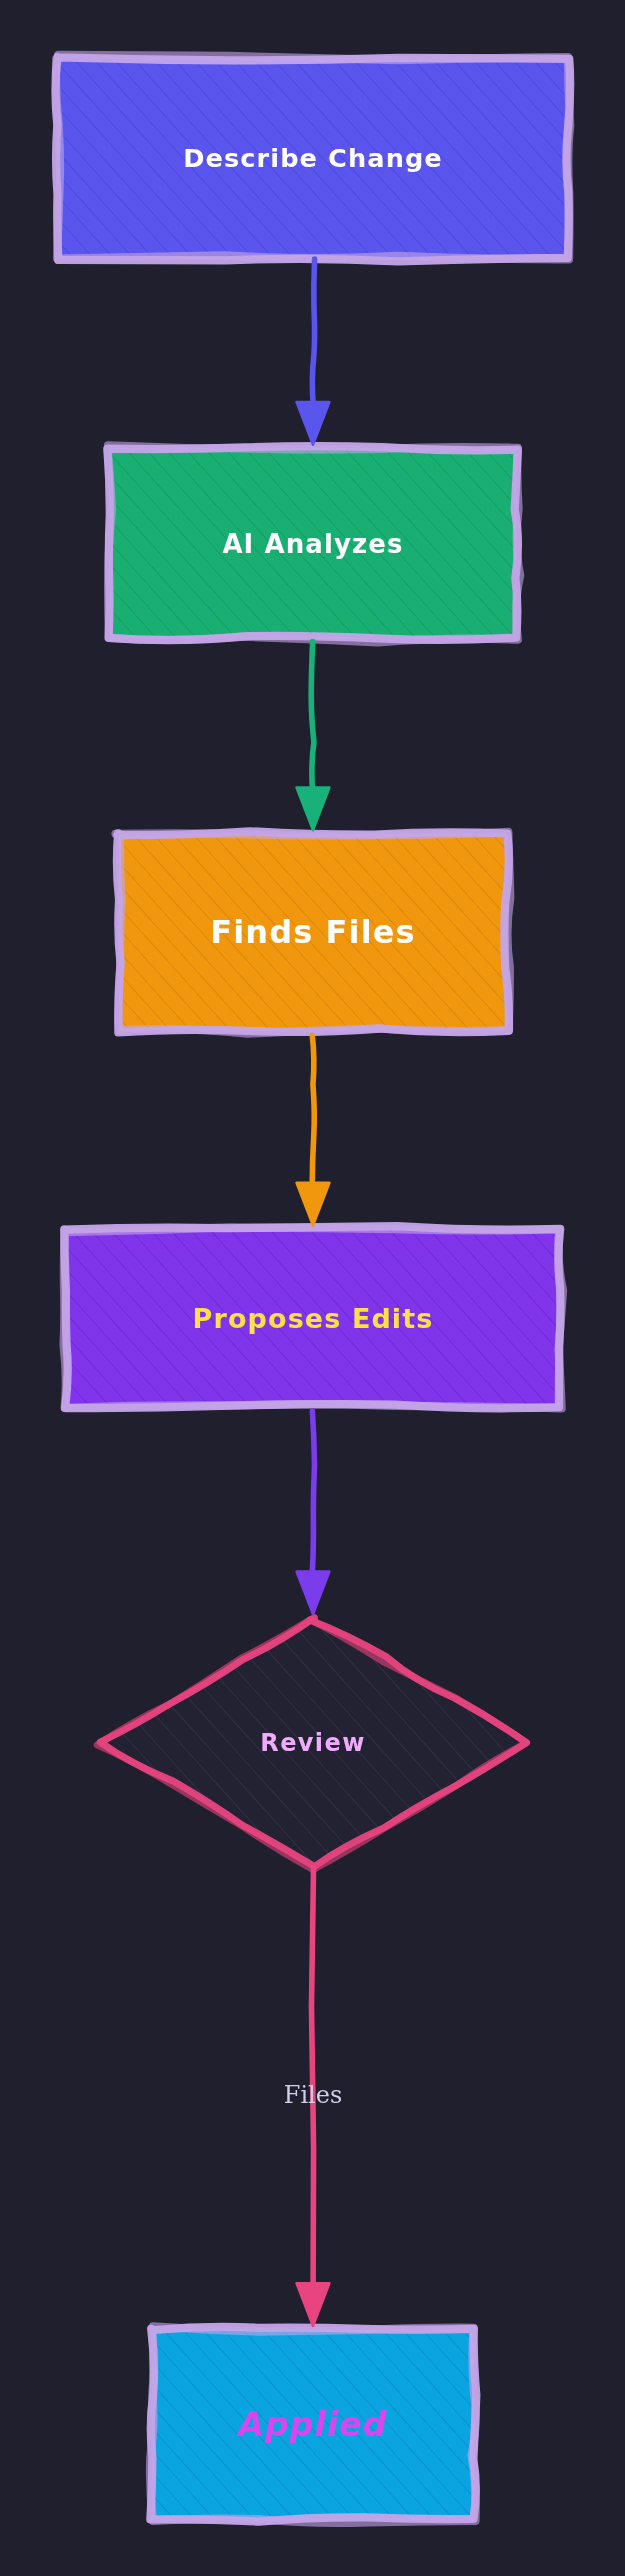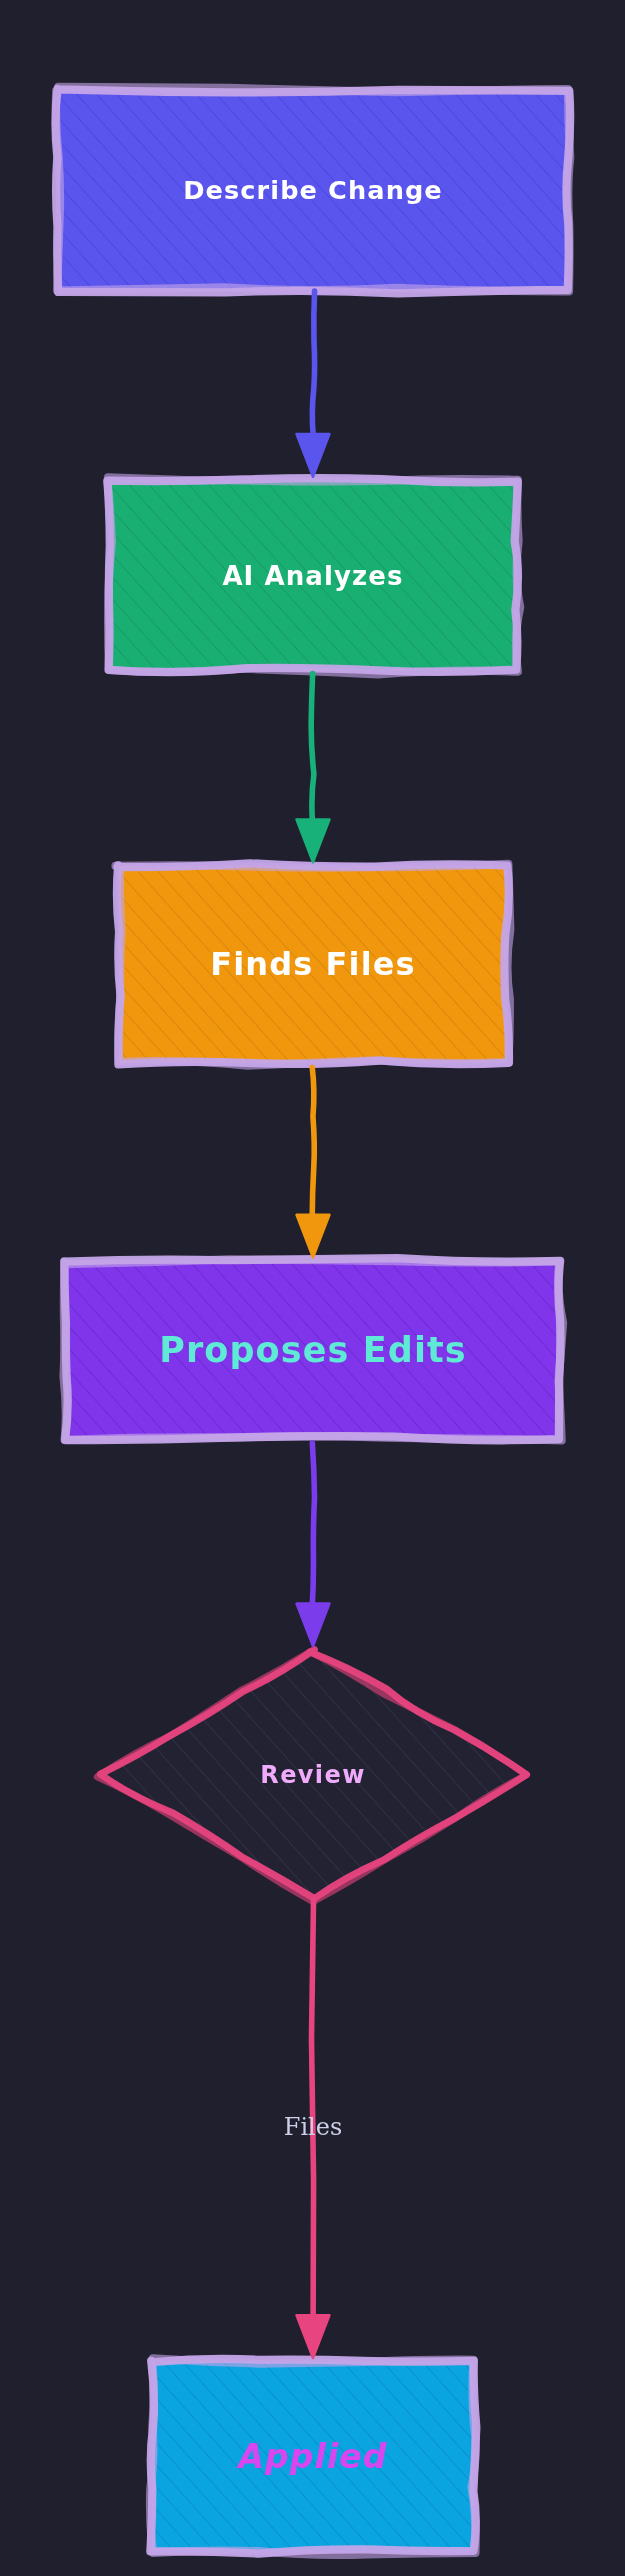--- a/index.html
+++ b/index.html
@@ -2,21 +2,21 @@
 <html style="font-size:15px"><head>
 <meta charset="utf-8">
 <style>
   html,body{margin:0;padding:0;}
   body{
     width:626px;height:2576px;
     background:#1f1f2e;
     font-family:"DejaVu Sans", sans-serif;
     overflow:hidden;
   }
-  #stage{position:relative;width:626px;height:2180px;margin-top:32px;}
+  #stage{position:relative;width:626px;height:2180px;}
   #flow{position:absolute;inset:0;}
   .nodelabel{
     position:absolute;
     color:#ffffff;
     font-family:"DejaVu Sans", sans-serif;
     font-weight:700;
     letter-spacing:1.1px;
     white-space:nowrap;
     transform:translate(-50%,-50%);
     text-align:center;
@@ -115,19 +115,19 @@
         <g>
           <path d="M 190.32513200249522 1133.6658029117157 Q 189.8842647952307 1176.746769119192 189.08970090337098 1218.3821997814969 Q 189.84050559903494 1261.6173880527122 190.35661166775972 1304.2889606157162 Q 190.02802536205388 1345.7975938136892 190.07098151668907 1387.7687416312517 " fill="none" stroke="#e8447f" stroke-width="3.4" stroke-linecap="round"></path>
           <polygon points="180,1386 200,1386 190,1412" fill="#e8447f" stroke="#e8447f" stroke-width="1.5" stroke-linejoin="round"></polygon>
         </g>
       </g>
   </svg>
   <div id="labels">
       <div class="nodelabel" style="left: 313px; top: 158px; font-size: 25.6px; color: rgb(255, 255, 255);">Describe Change</div>
       <div class="nodelabel" style="left: 313px; top: 544px; font-size: 26px; color: rgb(255, 255, 255);">AI Analyzes</div>
       <div class="nodelabel" style="left: 313px; top: 932px; font-size: 32px; color: rgb(255, 255, 255);">Finds Files</div>
-      <div class="nodelabel" style="left: 313px; top: 1318px; font-size: 35px; color: #5eead4;">Proposes Edits</div>
+      <div class="nodelabel" style="left: 313px; top: 1318px; font-size: 27px; color: #fde047;">Proposes Edits</div>
       <div class="nodelabel" style="left: 313px; top: 1743px; font-size: 24px; color: #f0abfc; letter-spacing: 1.4px;">Review</div>
       <div class="nodelabel" style="left: 313px; top: 2424px; font-size: 33px; color: #d946ef; font-style: italic;">Applied</div>
       <div class="edgelabel" style="left: 313px; top: 2095px; font-size: 24px; color: rgb(205, 208, 232);">Files</div>
     </div>
 </div>
 
 
 </body></html>

